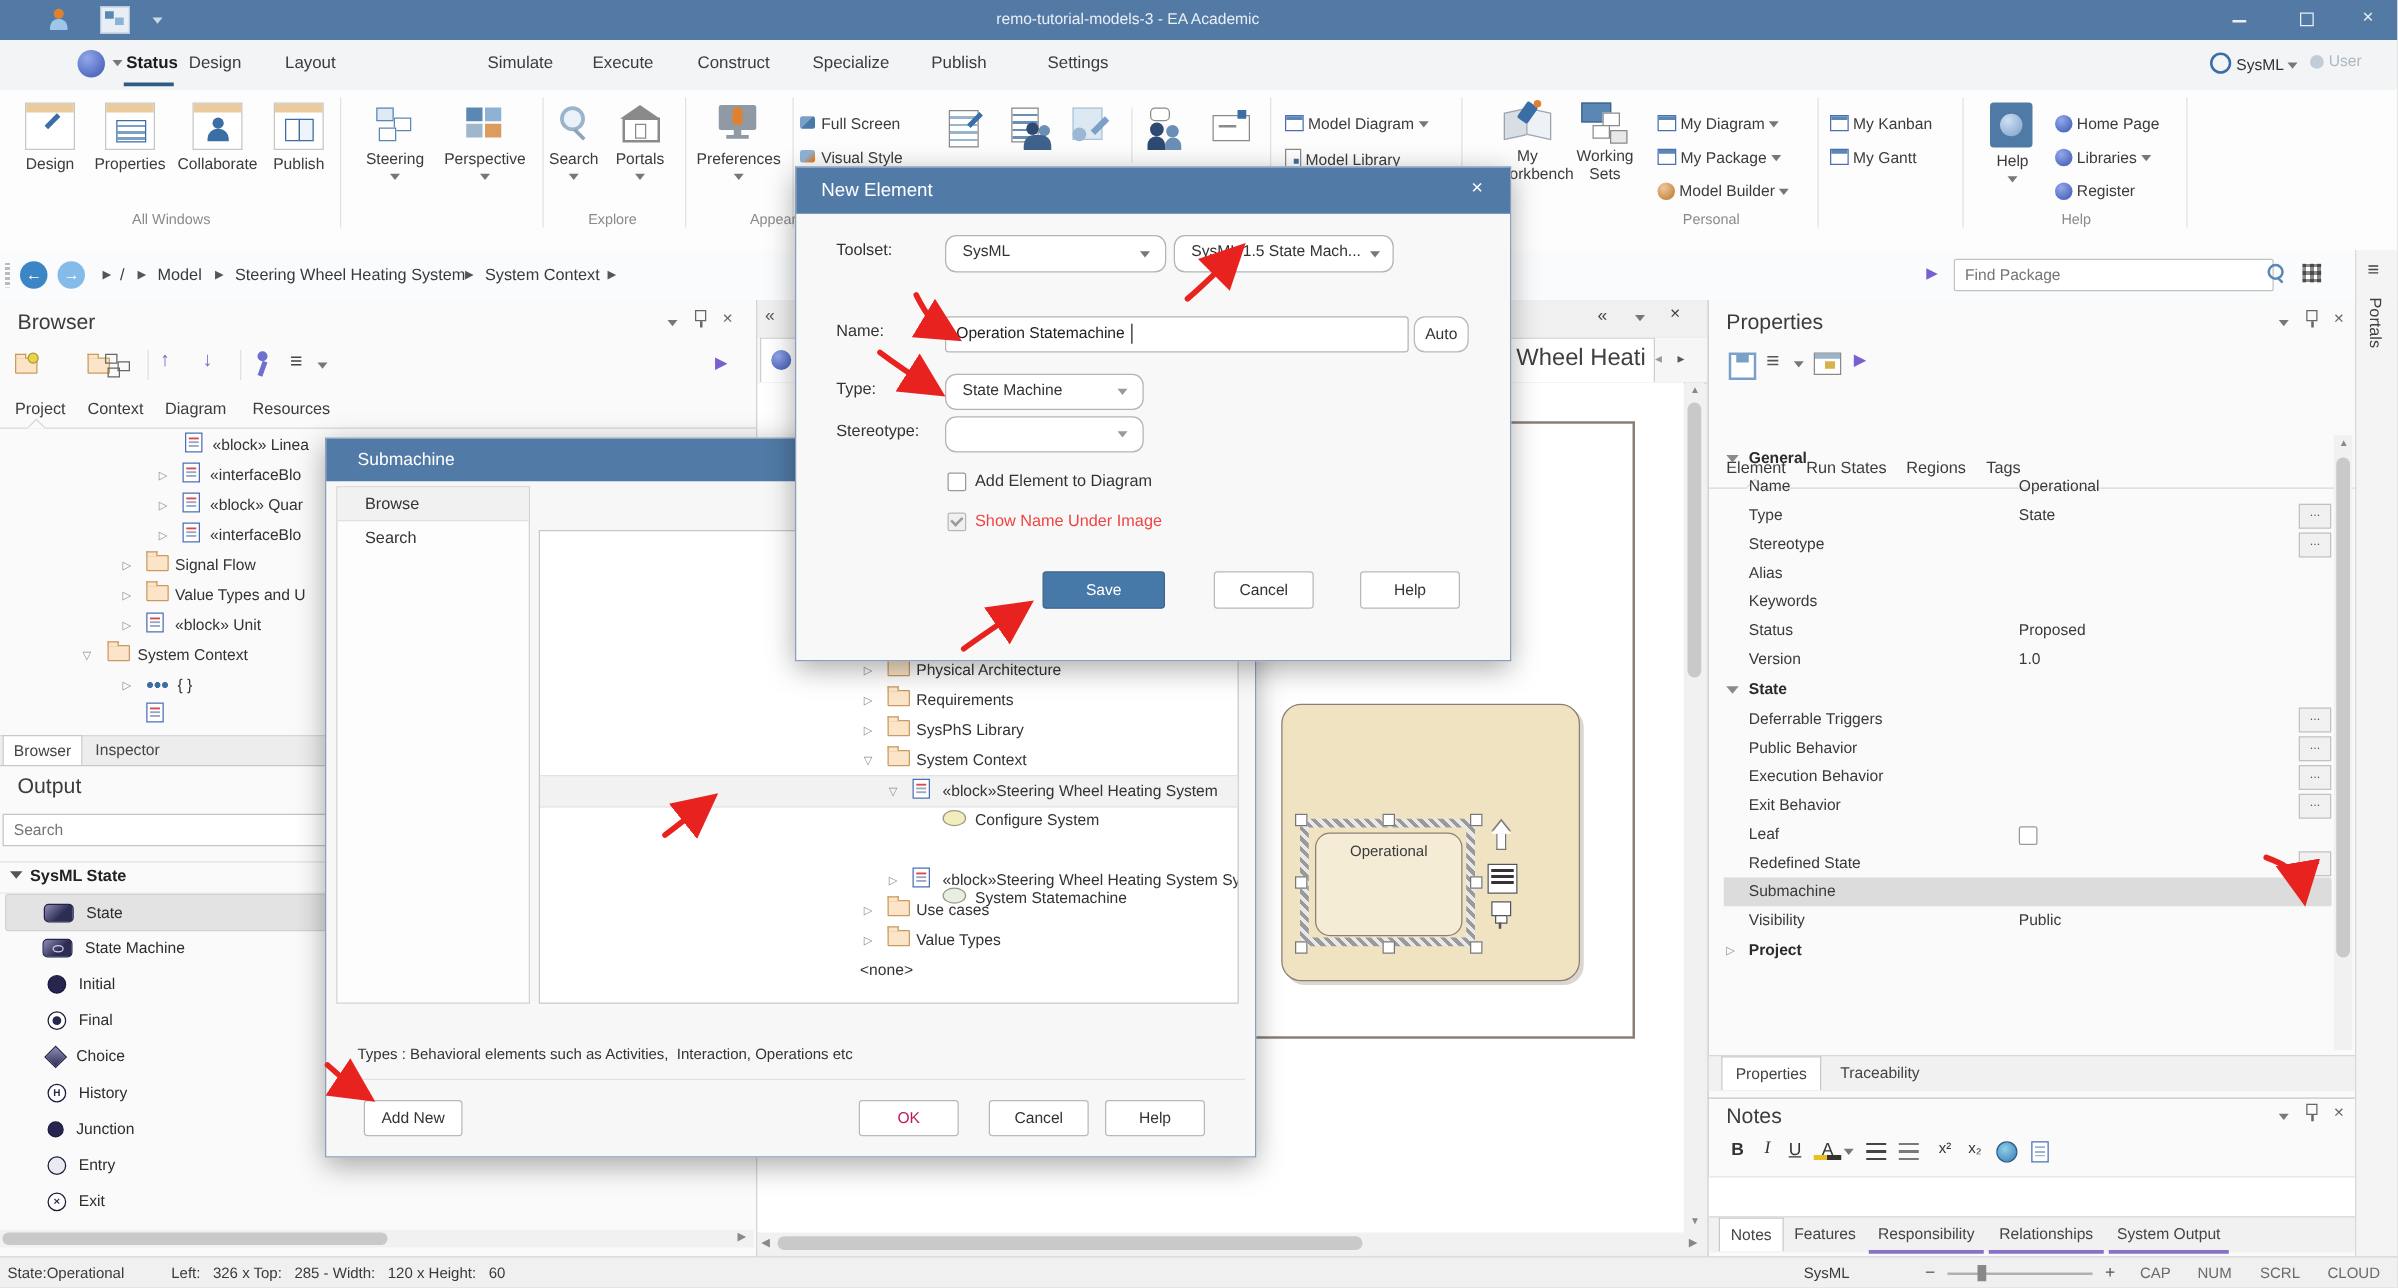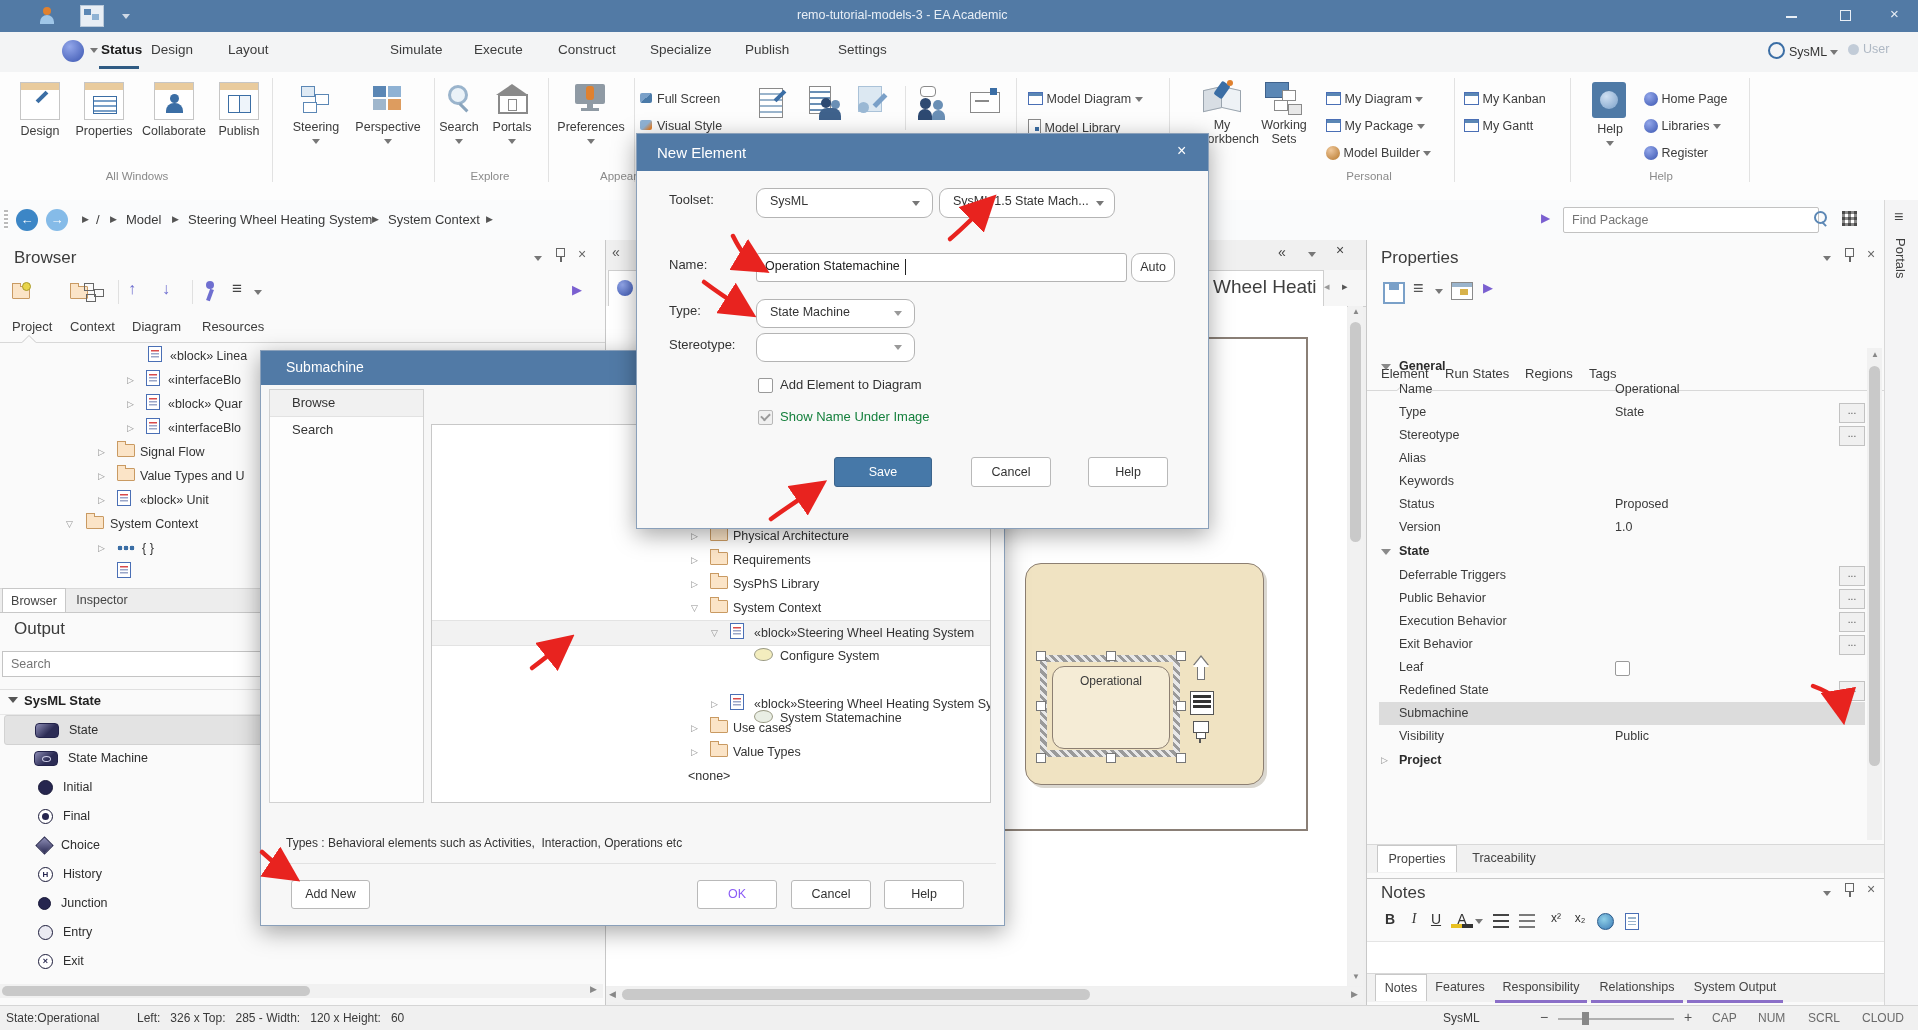--- a/index.html
+++ b/index.html
@@ -739,21 +739,21 @@
           <span class="abs" style="left:278px;"><span class="fold"><i></i></span></span>
           <span class="abs" style="left:301px;">Value Types</span>
         </div>
       <div class="treerow" style="left:0;top:339px;width:558px;">
           <span class="abs" style="left:256px;">&lt;none&gt;</span>
         </div>
     </div>
     <div class="abs" style="left:25px;top:485px;font-size:12px;color:#333;white-space:pre;">Types : Behavioral elements such as Activities,  Interaction, Operations etc</div>
     <div class="abs" style="left:8px;top:512px;width:727px;height:1px;background:#e2e2e2;"></div>
     <div class="btn" style="left:30px;top:529px;width:77px;height:27px;line-height:27px;">Add New</div>
-    <div class="btn" style="left:436px;top:529px;width:78px;height:27px;line-height:27px;color:#8b5cf6;">OK</div>
+    <div class="btn" style="left:426px;top:529px;width:78px;height:27px;line-height:27px;color:#be185d;">OK</div>
     <div class="btn" style="left:530px;top:529px;width:78px;height:27px;line-height:27px;">Cancel</div>
     <div class="btn" style="left:623px;top:529px;width:78px;height:27px;line-height:27px;">Help</div>
   </div>
 
   <div class="dlg" style="left:636px;top:133px;width:571px;height:394px;z-index:60;background:#f8f8f8;">
     <div class="dlg-head" style="height:37px;">
       <span class="abs" style="left:20px;top:10px;font-size:15px;">New Element</span>
       <span class="abs" style="left:540px;top:8px;font-size:16px;">×</span>
     </div>
     <span class="abs" style="left:32px;top:58px;font-size:13px;">Toolset:</span>
@@ -779,21 +779,21 @@
     <span class="abs" style="left:32px;top:203px;font-size:13px;">Stereotype:</span>
     <div class="combo" style="left:119px;top:199px;width:157px;height:27px;">
       <span class="cv"></span>
         <span class="car abs" style="right:12px;top:11px;border-top-color:#999;"></span>
     </div>
     <div class="cbx" style="left:121px;top:244px;"></div>
     <span class="abs" style="left:143px;top:243px;font-size:13px;">Add Element to Diagram</span>
     <div class="cbx" style="left:121px;top:276px;background:#f0f0f0;border-color:#b8b8b8;">
       <div style="width:7px;height:4px;border-left:2px solid #9a9a9a;border-bottom:2px solid #9a9a9a;transform:rotate(-45deg);margin:2px 0 0 2px;"></div>
     </div>
-    <span class="abs" style="left:143px;top:275px;font-size:13px;color:#15803d;">Show Name Under Image</span>
+    <span class="abs" style="left:143px;top:275px;font-size:13px;color:#ef4444;">Show Name Under Image</span>
     <div class="btn" style="left:197px;top:323px;width:96px;height:28px;line-height:28px;background:#4678a8;border-color:#3c648c;color:#fff;">Save</div>
     <div class="btn" style="left:334px;top:323px;width:78px;height:28px;line-height:28px;">Cancel</div>
     <div class="btn" style="left:451px;top:323px;width:78px;height:28px;line-height:28px;">Help</div>
   </div>
 
   <svg class="overlay" width="1918" height="1030" viewBox="0 0 1918 1030">
     <defs>
       <marker id="ah" markerWidth="8" markerHeight="8" refX="5" refY="4" orient="auto">
         <path d="M0,0 L8,4 L0,8 Z" fill="#e8231f"></path>
       </marker>

